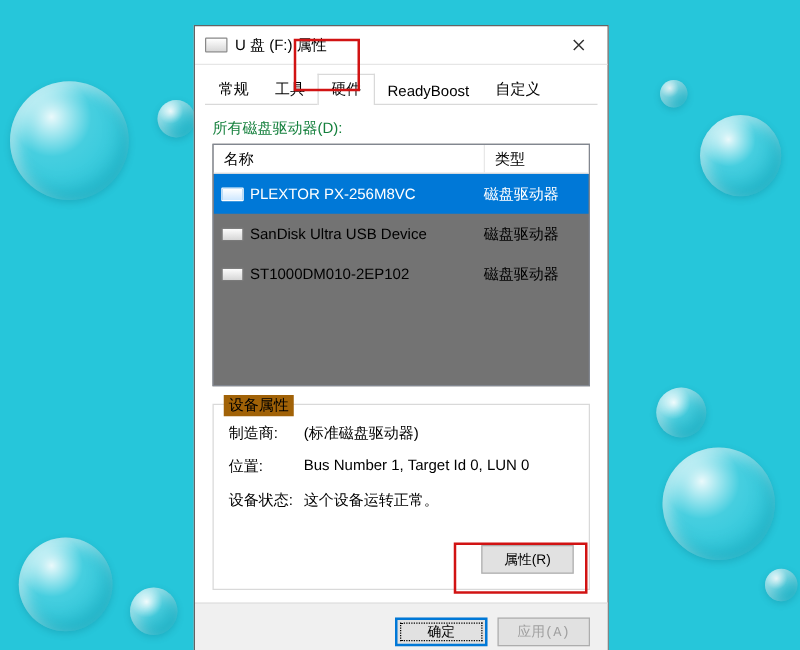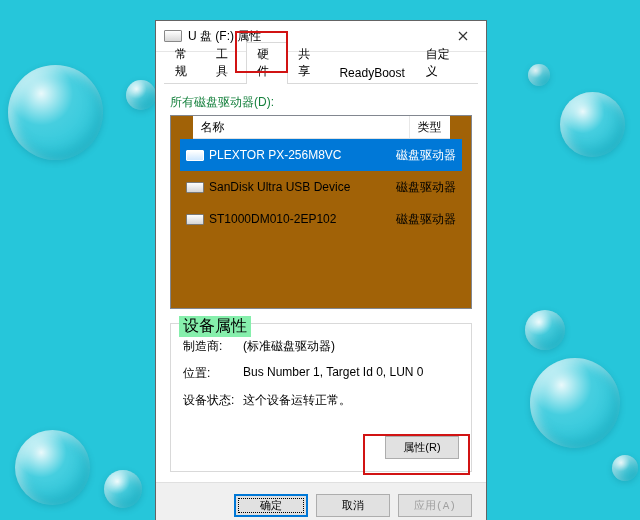--- a/index.html
+++ b/index.html
@@ -111,25 +111,24 @@
     display: flex;
     flex-direction: column;
   }
   .section-label {
     font-size: 12px;
     color: #15803d;
     margin-bottom: 4px;
   }
   .list {
     border: 1px solid #828790;
-    background: #a16207;
+    background: #737373;
     height: 192px;
     display: flex;
     flex-direction: column;
-    align-items: center;
   }
   .list-header {
     display: flex;
     height: 22px;
     border-bottom: 1px solid #e1e1e1;
     background: #fff;
     font-size: 12px;
   }
   .col-name { width: 200px; padding: 3px 8px; border-right: 1px solid #e8e8e8; }
   .col-type { flex: 1; padding: 3px 8px; }
@@ -159,23 +158,23 @@
     padding: 14px 12px 12px 12px;
     position: relative;
     flex: 1;
     display: flex;
     flex-direction: column;
   }
   .group .legend {
     position: absolute;
     top: -8px;
     left: 8px;
-    background: #86efac;
+    background: #a16207;
     padding: 0 4px;
-    font-size: 16px;
+    font-size: 12px;
   }
   .proprow {
     display: flex;
     font-size: 12px;
     margin-bottom: 10px;
   }
   .proprow .k { width: 60px; color:#000; }
   .proprow .v { flex:1; color:#000; }
 
   .prop-btn-wrap {
@@ -240,21 +239,20 @@
       <svg width="10" height="10" viewBox="0 0 10 10">
           <path d="M1 1 L9 9 M9 1 L1 9" stroke="currentColor" stroke-width="1.2"></path>
         </svg>
     </div>
   </div>
 
   <div class="tabs">
     <div class="tab"><span>常规</span></div>
     <div class="tab"><span>工具</span></div>
     <div class="tab active"><span>硬件</span></div>
-    <div class="tab"><span>共享</span></div>
     <div class="tab"><span>ReadyBoost</span></div>
     <div class="tab"><span>自定义</span></div>
     <div class="tab-line"></div>
   </div>
 
   <div class="content">
     <div class="section-label">所有磁盘驱动器(D):</div>
 
     <div class="list">
       <div class="list-header">
@@ -301,19 +299,18 @@
         <div class="v">这个设备运转正常。</div>
       </div>
       <div class="prop-btn-wrap">
         <button class="winbtn">属性(R)</button>
       </div>
     </div>
   </div>
 
   <div class="footer">
     <button class="winbtn default">确定</button>
-    <button class="winbtn">取消</button>
     <button class="winbtn" disabled="">应用(A)</button>
   </div>
 
   <div class="hl hl-tabbox"></div>
   <div class="hl hl-propbtn"></div>
 </div>
 
 </body></html>

